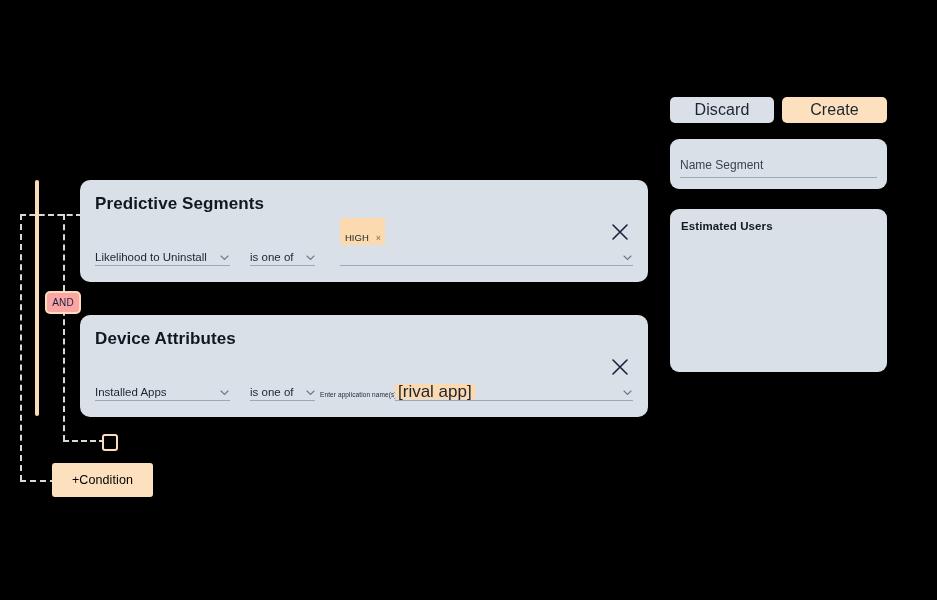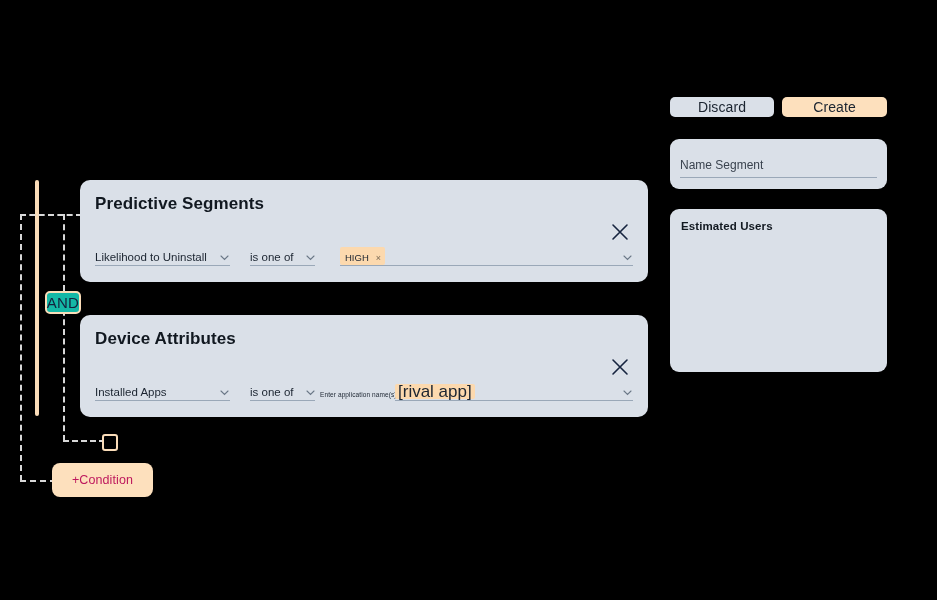--- a/index.html
+++ b/index.html
@@ -41,25 +41,25 @@
   }
 
   .logic-chip {
     position: absolute;
     left: 45px;
     top: 291px;
     width: 32px;
     height: 19px;
     border: 2px solid #fbddb9;
     border-radius: 5px;
-    background: #14b8a6;
+    background: #fca5a5;
     display: flex;
     align-items: center;
     justify-content: center;
-    font-size: 15px;
+    font-size: 10px;
     letter-spacing: .2px;
     color: #14213d;
   }
 
   .logic-square {
     position: absolute;
     left: 102px;
     top: 434px;
     width: 12px;
     height: 13px;
@@ -69,22 +69,22 @@
   }
 
   .add-condition-btn {
     position: absolute;
     left: 52px;
     top: 463px;
     width: 101px;
     height: 34px;
     background: #fde0bd;
     border: none;
-    border-radius: 8px;
-    color: #be185d;
+    border-radius: 3px;
+    color: #000000;
     font-family: "Liberation Sans", sans-serif;
     font-size: 12.5px;
     letter-spacing: .1px;
     cursor: pointer;
     padding: 3px;
   }
 
   
   .card {
     position: absolute;
@@ -167,25 +167,25 @@
     color: #1b2430;
     letter-spacing: .1px;
     white-space: nowrap;
   }
 
   .chip {
     display: inline-flex;
     align-items: flex-end;
     background: #fcd9ae;
     border-radius: 2px;
-    padding: 5px 4px 1px 5px;
+    padding: 14px 4px 1px 5px;
     font-size: 9.5px;
     color: #1b2430;
     line-height: 12px;
-    margin-bottom: 0;
+    margin-bottom: 20px;
   }
   .chip-x {
     margin-left: 7px;
     font-size: 9px;
     color: #7a6a55;
     cursor: pointer;
   }
 
   .token {
     display: inline-block;
@@ -194,25 +194,25 @@
     padding: 0px 3px;
     font-size: 17px;
     color: #1b2430;
     line-height: 15px;
     margin-bottom: 1px;
   }
 
   
   .btn {
     position: absolute;
-    height: 20px;
+    height: 26px;
     border: none;
     border-radius: 5px;
     font-family: "Liberation Sans", sans-serif;
-    font-size: 14px;
+    font-size: 16px;
     color: #1b2430;
     cursor: pointer;
     letter-spacing: .1px;
     padding: 0;
   }
   #btn-discard { left: 670px; top: 97px; width: 104px; background: #dae0e8; }
   #btn-create  { left: 782px; top: 97px; width: 105px; background: #fde0bd; }
 
   #name-panel {
     position: absolute;

